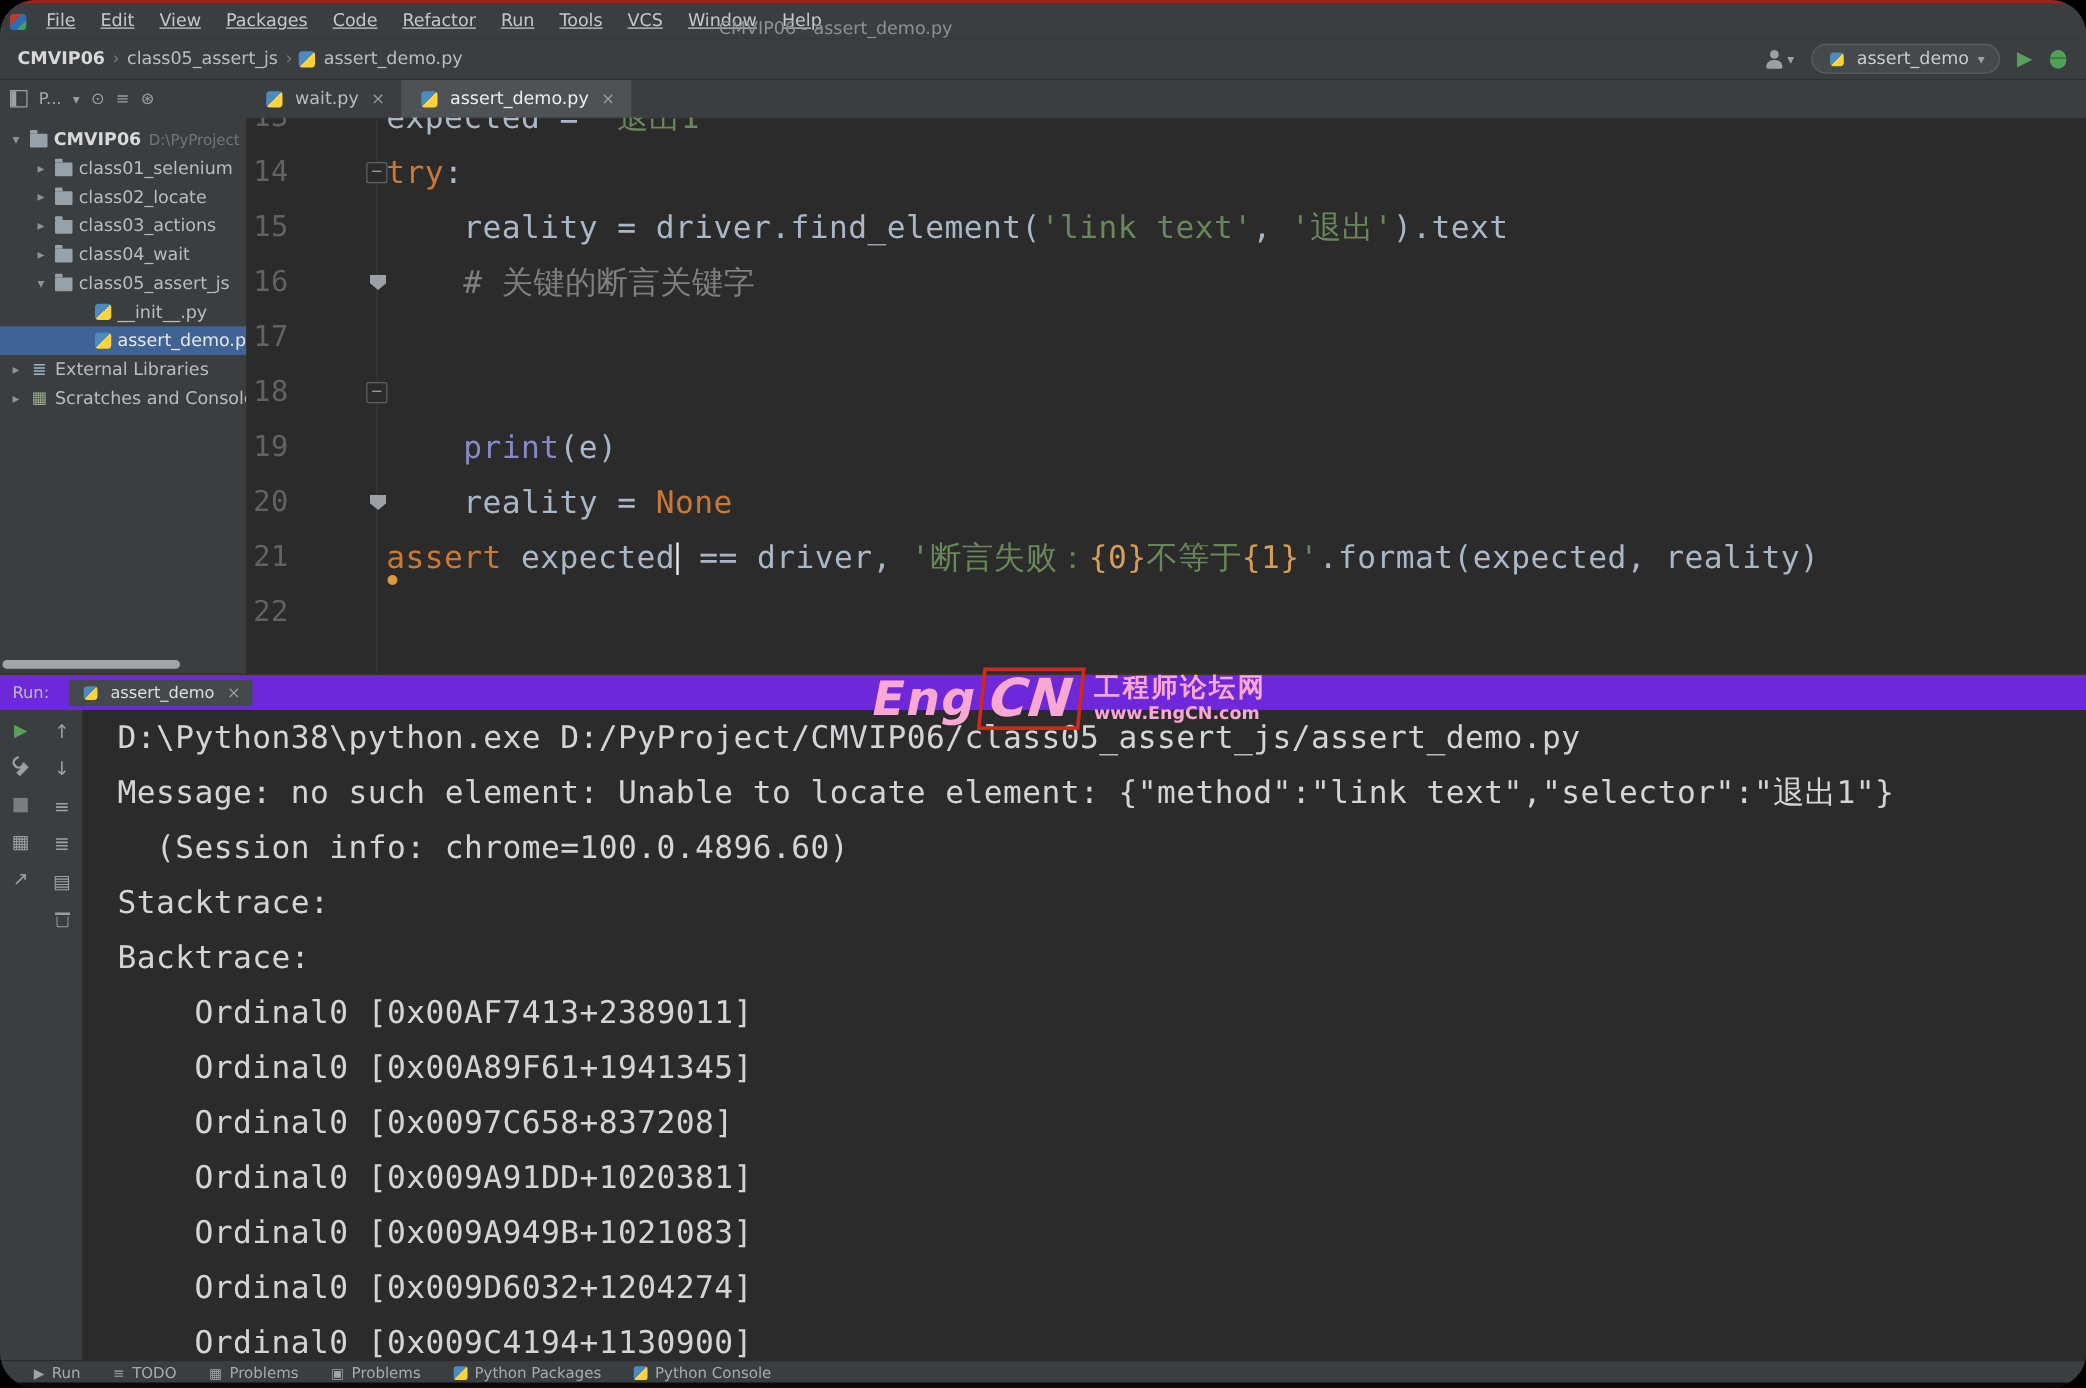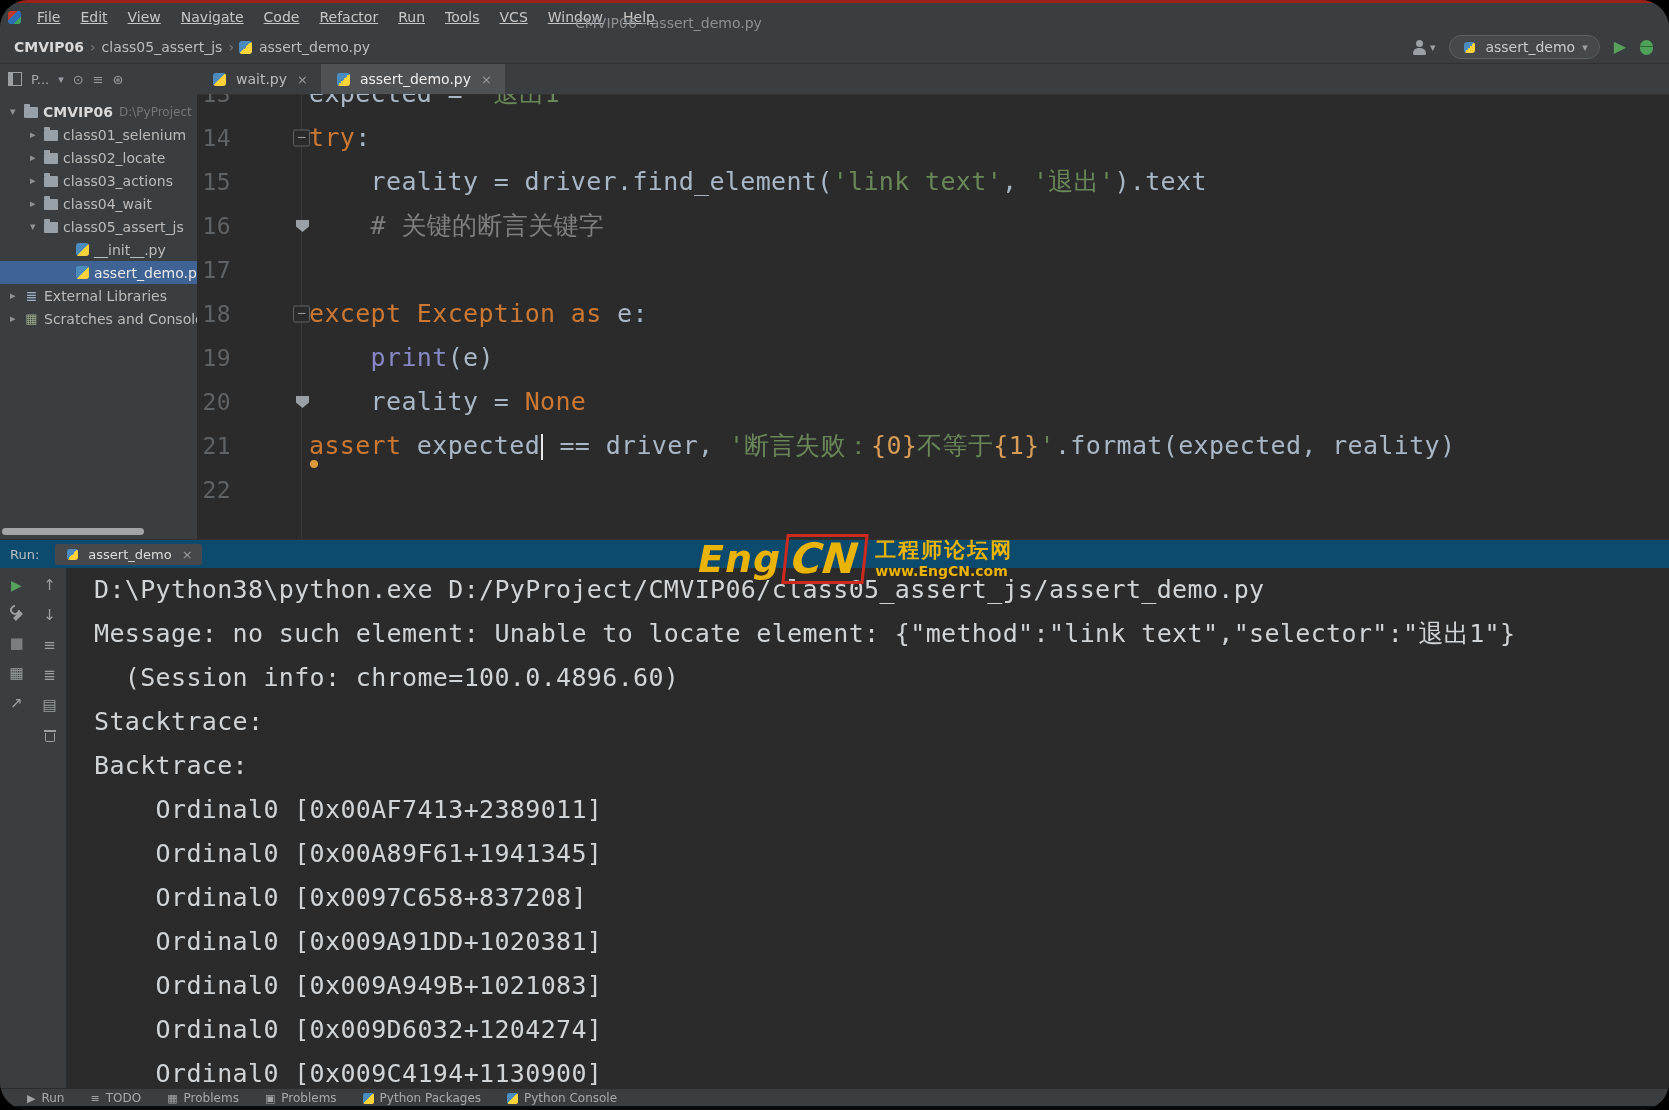--- a/index.html
+++ b/index.html
@@ -87,21 +87,21 @@
   .tok-kw{color:#cc7832;}
   .tok-str{color:#6a8759;}
   .tok-com{color:#7f7f7f;}
   .tok-fn{color:#8888c6;}
   .tok-fmt{color:#d79c56;}
   .tok-caret{display:inline-block;width:2px;height:26px;background:#e8e8e8;vertical-align:middle;margin:0 1px;}
   .orange-dot{position:absolute;left:113px;top:366px;width:8px;height:8px;border-radius:50%;background:#dd9a3c;}
 
   
   .run-panel{position:absolute;top:539px;left:0;right:0;height:549px;background:#2b2b2b;}
-  .run-header{height:29px;background:#0c4a6e;border-top:1px solid #313131;display:flex;
+  .run-header{height:29px;background:#6d28d9;border-top:1px solid #313131;display:flex;
               align-items:center;padding-left:10px;font-size:13px;color:#bbbec0;}
   .run-tab{display:flex;align-items:center;gap:7px;margin-left:16px;background:#46494b;
            padding:3px 9px;color:#dddddd;font-size:13px;border-radius:2px;}
   .run-body{position:absolute;top:29px;left:0;right:0;bottom:0;display:flex;}
   .run-toolbar{width:66px;background:#3b3e40;display:flex;flex:none;}
   .tb-col{width:33px;display:flex;flex-direction:column;align-items:center;padding-top:10px;gap:15px;}
   .tb-icon{color:#9aa0a4;font-size:15px;line-height:1;}
   .tb-icon.green{color:#58a15c;font-size:14px;}
   .tb-icon.dim{color:#7a7e81;}
   .wrench{position:relative;width:14px;height:14px;}
@@ -120,40 +120,40 @@
              border-top:1px solid #2c2c2c;display:flex;align-items:center;padding-left:14px;
              font-size:12px;color:#a8abad;}
   .status-item{display:flex;align-items:center;gap:6px;padding:0 13px;white-space:nowrap;}
   .st-icon{font-size:11px;color:#a0a4a6;line-height:1;}
   .mini-py{width:11px;height:11px;border-radius:2px;flex:none;
            background:linear-gradient(135deg,#4b8bbe 0 50%,#ffd43b 50% 100%);}
   .bottom-edge{position:absolute;left:0;right:0;top:1106px;height:4px;background:#0a0a0a;}
 
   
   .watermark{position:absolute;left:698px;top:534px;display:flex;align-items:center;
-             color:#eab308;z-index:10;justify-content:flex-end;}
+             color:#f9a8d4;z-index:10;justify-content:flex-end;}
   .wm-eng{font-style:italic;font-weight:bold;font-size:38px;letter-spacing:1px;line-height:1;}
   .wm-cn{font-style:italic;font-weight:bold;font-size:42px;line-height:1.05;border:3px solid #cd2a1d;
          padding:0 5px;margin-left:3px;transform:skewX(-6deg);}
   .wm-col{margin-left:9px;display:flex;flex-direction:column;line-height:1.2;}
   .wm-cntext{font-size:21px;font-weight:bold;letter-spacing:2px;}
   .wm-url{font-size:14px;font-weight:bold;}
 </style>
 </head>
 <body>
 
 <div class="app">
   <div class="topline"></div>
 
   <div class="menubar">
     <span class="app-icon"></span>
     <span class="menu-item">File</span>
     <span class="menu-item">Edit</span>
     <span class="menu-item">View</span>
-    <span class="menu-item">Navigate</span>
+    <span class="menu-item">Packages</span>
     <span class="menu-item">Code</span>
     <span class="menu-item">Refactor</span>
     <span class="menu-item">Run</span>
     <span class="menu-item">Tools</span>
     <span class="menu-item">VCS</span>
     <span class="menu-item">Window</span>
     <span class="menu-item">Help</span>
     <span class="win-title">CMVIP06 - assert_demo.py</span>
   </div>
 
@@ -283,21 +283,20 @@
     <div class="code-line">
       <span class="lineno">17</span>
       <span class="gutter-mid"></span>
       <span class="code"></span>
     </div>
     <div class="code-line">
       <span class="lineno">18</span>
       <span class="gutter-mid">
           <span class="fold-box">−</span>
         </span>
-      <span class="code"><span class="tok-kw">except</span><span class="tok-plain"> </span><span class="tok-kw">Exception</span><span class="tok-plain"> </span><span class="tok-kw">as</span><span class="tok-plain"> e:</span></span>
     </div>
     <div class="code-line">
       <span class="lineno">19</span>
       <span class="gutter-mid"></span>
       <span class="code"><span class="tok-plain">    </span><span class="tok-fn">print</span><span class="tok-plain">(e)</span></span>
     </div>
     <div class="code-line">
       <span class="lineno">20</span>
       <span class="gutter-mid">
           <span class="pent"></span>

